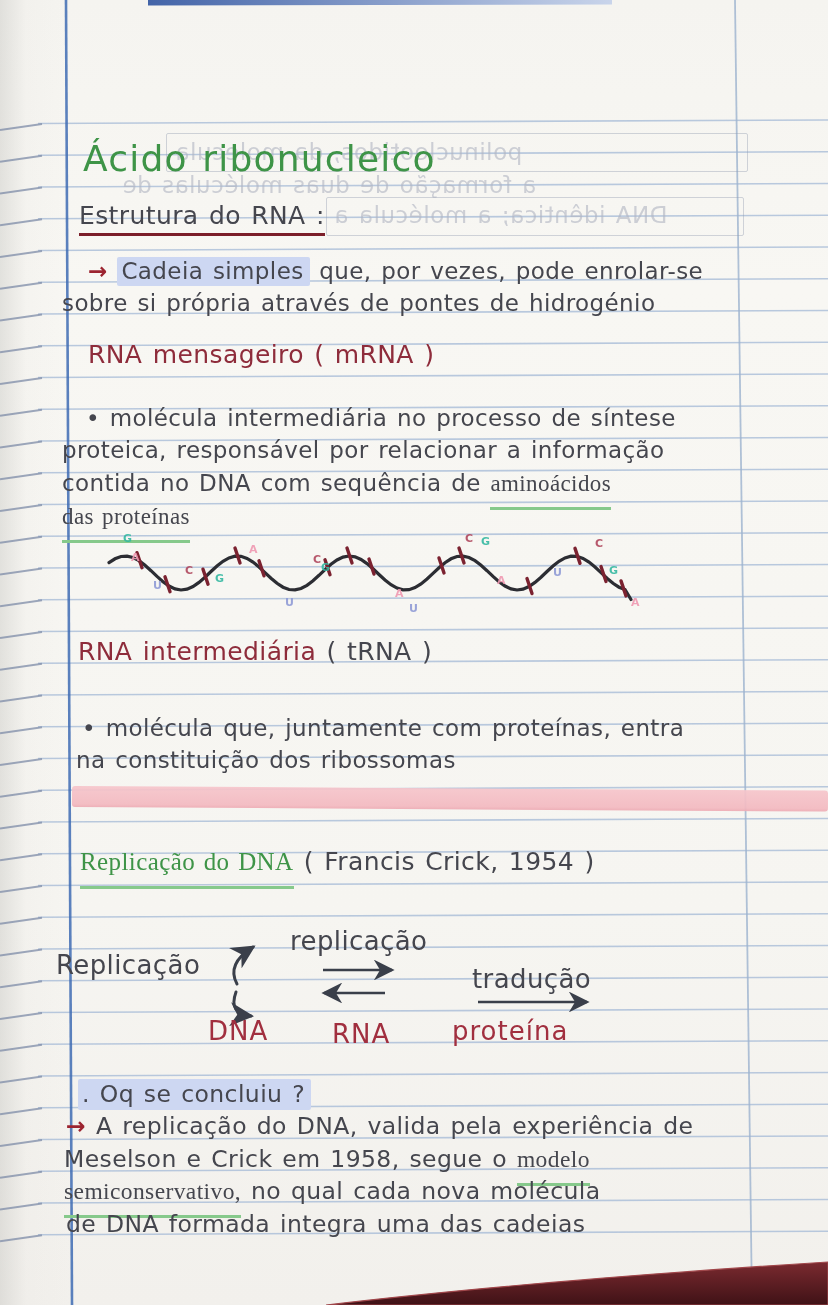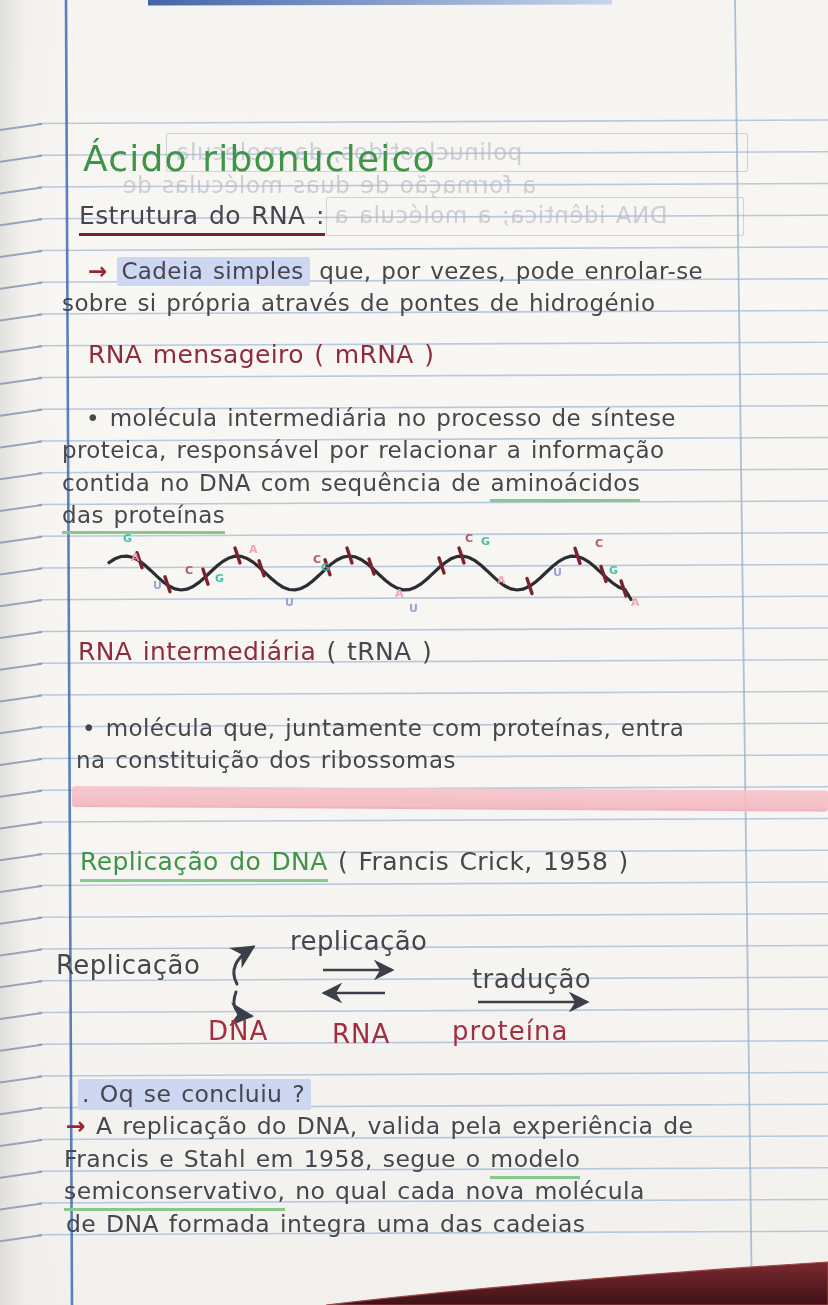--- a/index.html
+++ b/index.html
@@ -21,21 +21,21 @@
       linear-gradient(90deg, rgba(190,190,186,.38) 0, rgba(230,228,224,.18) 26px, rgba(0,0,0,0) 70px),
       linear-gradient(180deg,#f5f4f0 0,#f8f7f3 22%,#f6f5f1 70%,#f2f0ec 100%);
   }
   .abs{position:absolute;}
   .hand{letter-spacing:.4px;word-spacing:2px;}
   .ink{color:var(--graphite);}
   .green{color:var(--green-ink);}
   .red{color:var(--dark-red-ink);}
   .red-arrow{color:var(--red-arrow);font-weight:bold;}
   .hl-lav{background:var(--lavender-highlight);padding:1px 6px 2px 4px;border-radius:2px;box-decoration-break:clone;}
-  .u-green{border-bottom:3px solid var(--green-underline);padding-bottom:3px;}
+  .u-green{border-bottom:3px solid var(--green-underline);padding-bottom:11px;font-family:Liberation Serif, serif;}
   .u-red{border-bottom:3px solid #7c1f2a;padding-bottom:3px;}
   .para{font-size:23px;line-height:32.4px;white-space:nowrap;}
   .heading{font-size:25px;white-space:nowrap;}
   .title{font-size:36px;letter-spacing:1.2px;}
   .pink-bar{
     left:72px;top:786px;width:756px;height:21px;
     background:linear-gradient(180deg,var(--pink-highlight) 0,#f3b9c0 85%,#edaab3 100%);
     opacity:.92;border-radius:3px;transform:rotate(.35deg);transform-origin:left center;
   }
   .bleed{color:#b2b6c3;opacity:.62;transform:scaleX(-1);font-size:23px;white-space:nowrap;letter-spacing:.5px;}
@@ -208,21 +208,21 @@
   </div>
 
   <div class="abs hand para" style="left:82px;top:712px;">
     <div><span>•</span> <span>molécula que, juntamente com proteínas, entra</span></div>
     <div style="margin-left:-6px;">na constituição dos ribossomas</div>
   </div>
 
   <div class="abs pink-bar"></div>
 
   <div class="abs hand heading" style="left:80px;top:847px;">
-    <span class="green u-green">Replicação do DNA</span><span class="ink"> ( Francis Crick, 1958 )</span>
+    <span class="green u-green">Replicação do DNA</span><span class="ink"> ( Francis Crick, 1954 )</span>
   </div>
 
   <div class="abs" style="left:40px;top:922px;width:600px;height:140px;">
     <svg class="abs" style="left:0;top:0;" width="600" height="140" viewBox="0 0 600 140">
       <defs>
         <marker id="ah" markerWidth="9" markerHeight="8" refX="7" refY="4" orient="auto">
           <path d="M0,0 L8,4 L0,8 L2.4,4 Z" fill="#3a3f4a"></path>
         </marker>
       </defs>
       <path d="M 197,62 Q 186,42 213,25" fill="none" stroke="#3a3f4a" stroke-width="3" stroke-linecap="round" marker-end="url(#ah)"></path>
@@ -235,18 +235,18 @@
     <div class="abs hand diagram-label ink" style="left:250px;top:4px;">replicação</div>
     <div class="abs hand diagram-label ink" style="left:432px;top:42px;">tradução</div>
     <div class="abs hand dogma-red" style="left:168px;top:94px;">DNA</div>
     <div class="abs hand dogma-red" style="left:292px;top:97px;">RNA</div>
     <div class="abs hand dogma-red" style="left:412px;top:94px;">proteína</div>
   </div>
 
   <div class="abs hand para" style="left:78px;top:1078px;font-size:23.5px;">
     <div><span class="hl-lav">. Oq se concluiu ?</span></div>
     <div style="margin-left:-12px;"><span class="red-arrow">→</span> <span>A replicação do DNA, valida pela experiência de</span></div>
-    <div style="margin-left:-14px;"><span>Francis e Stahl em 1958, segue o </span><span class="u-green">modelo</span></div>
+    <div style="margin-left:-14px;"><span>Meselson e Crick em 1958, segue o </span><span class="u-green">modelo</span></div>
     <div style="margin-left:-14px;"><span class="u-green">semiconservativo,</span><span> no qual cada nova molécula</span></div>
     <div style="margin-left:-12px;">de DNA formada integra uma das cadeias</div>
   </div>
 
 </div>
 
 </body></html>

